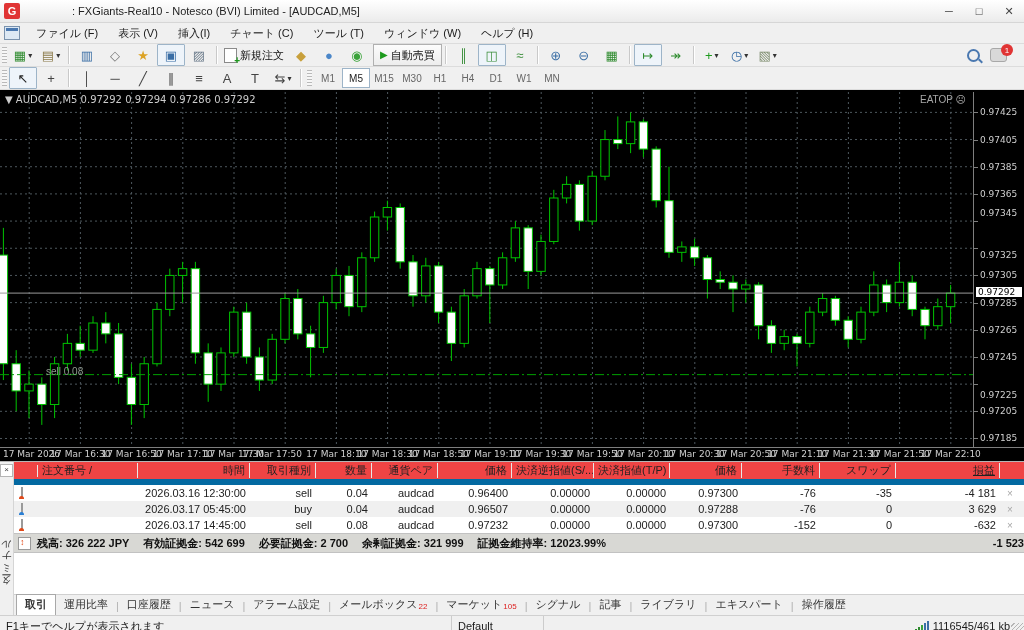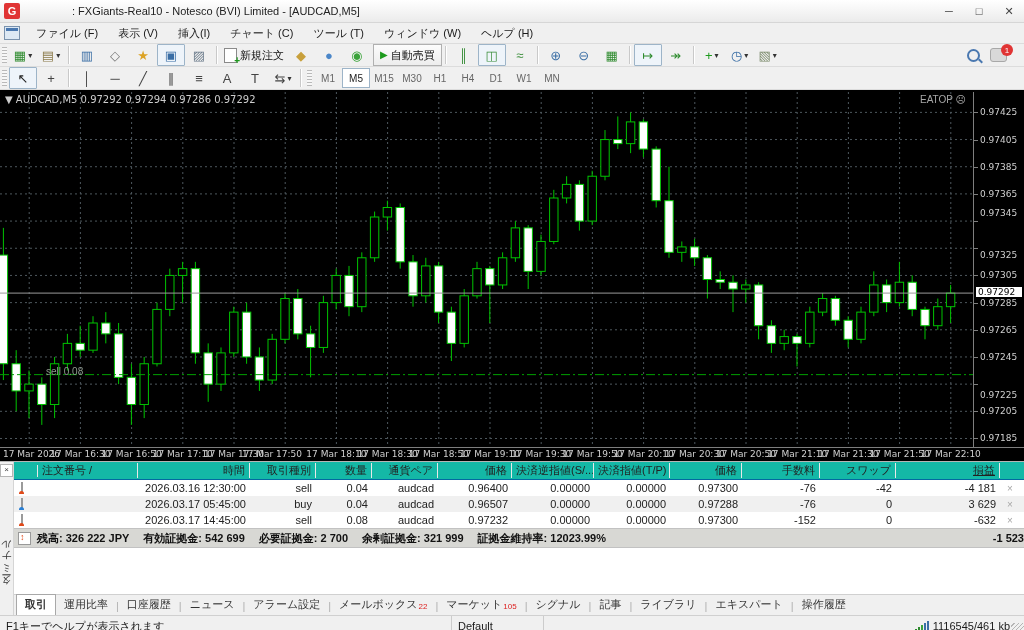--- a/index.html
+++ b/index.html
@@ -53,21 +53,21 @@
   .ea-label{position:absolute;right:58px;top:4px;color:#a8a8a8;font-size:10px;z-index:2}
   .pos-label{position:absolute;color:#8f9a8f;font-size:10px;z-index:2}
   
   .terminal{height:153px;display:flex;background:#fff;border-top:1px solid #b5b5b5}
   .term-strip{width:13px;background:#f0f0f0;border-right:1px solid #d5d5d5;display:flex;flex-direction:column;align-items:center}
   .term-close{width:11px;height:11px;margin-top:2px;border:1px solid #b5b5b5;background:#fff;
               font-size:8px;line-height:9px;text-align:center;color:#444}
   .term-vlabel{margin-top:auto;margin-bottom:22px;writing-mode:vertical-rl;transform:rotate(180deg);
                font-size:10px;color:#333;letter-spacing:1px}
   .term-main{flex:1;display:flex;flex-direction:column;min-width:0}
-  .t-header{display:flex;height:17px;align-items:center;border-bottom:1px solid #0369a1;background:#14b8a6;color:#222}
+  .t-header{display:flex;height:17px;align-items:center;border-bottom:6px solid #0369a1;background:#ef4444;color:#222}
   .t-hcell{padding:0 4px;border-right:1px solid #e8e8e8;white-space:nowrap;overflow:hidden;box-sizing:border-box}
   .t-row{display:flex;height:16px;align-items:center}
   .t-cell{padding:0 4px;white-space:nowrap;overflow:hidden;box-sizing:border-box;color:#222}
   .num{text-align:right}
   .order-ico{width:9px;height:11px;background:#fff;border:1px solid #9a9a9a;border-radius:1px;position:relative;margin-left:3px}
   .order-ico:after{content:"";position:absolute;width:5px;height:5px;border-radius:50%;right:-2px;bottom:-2px}
   .order-ico.sell:after{background:#e04a1a}
   .order-ico.buy:after{background:#2a7fd4}
   .row-x{color:#a8a8a8;font-size:10px;text-align:center}
   .balance-row{display:flex;height:18px;align-items:center;background:#d8d8d4;border-top:1px solid #c2c2c2;
@@ -540,21 +540,21 @@
           <div class="t-cell" style="width: 100px;"></div>
           <div class="t-cell num" style="width: 112px;">2026.03.16 12:30:00</div>
           <div class="t-cell num" style="width: 66px;">sell</div>
           <div class="t-cell num" style="width: 56px;">0.04</div>
           <div class="t-cell num" style="width: 66px;">audcad</div>
           <div class="t-cell num" style="width: 74px;">0.96400</div>
           <div class="t-cell num" style="width: 82px;">0.00000</div>
           <div class="t-cell num" style="width: 76px;">0.00000</div>
           <div class="t-cell num" style="width: 72px;">0.97300</div>
           <div class="t-cell num" style="width: 78px;">-76</div>
-          <div class="t-cell num" style="width: 76px;">-42</div>
+          <div class="t-cell num" style="width: 76px;">-35</div>
           <div class="t-cell num" style="width: 104px;">-4 181</div>
           <div class="t-cell row-x" style="width: 20px;">×</div>
         </div>
         <div class="t-row" style="background: rgb(240, 240, 240);">
           <div class="t-cell" style="width: 24px;"><span class="order-ico buy"></span></div>
           <div class="t-cell" style="width: 100px;"></div>
           <div class="t-cell num" style="width: 112px;">2026.03.17 05:45:00</div>
           <div class="t-cell num" style="width: 66px;">buy</div>
           <div class="t-cell num" style="width: 56px;">0.04</div>
           <div class="t-cell num" style="width: 66px;">audcad</div>

